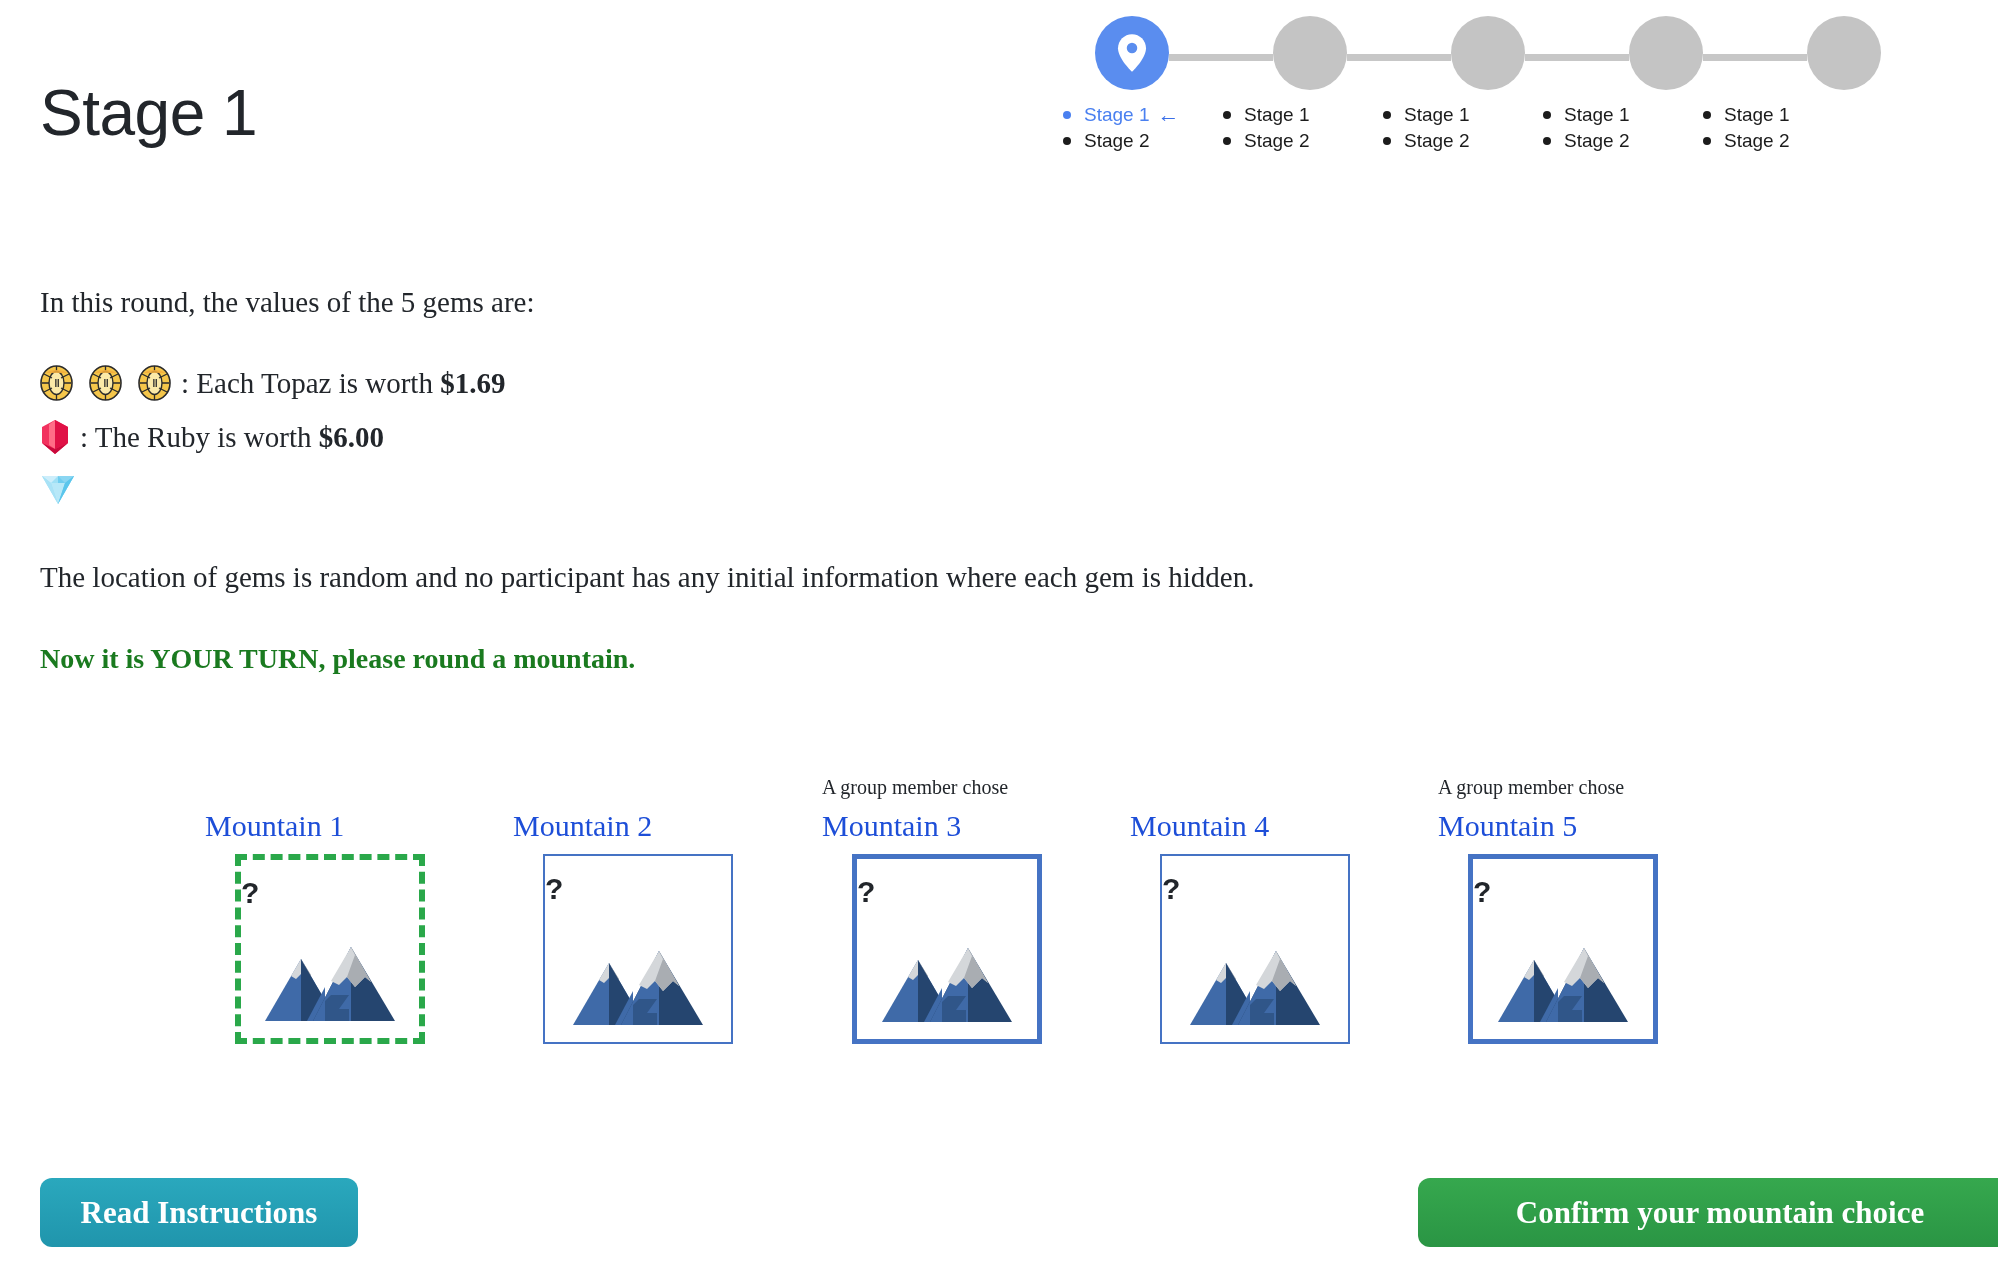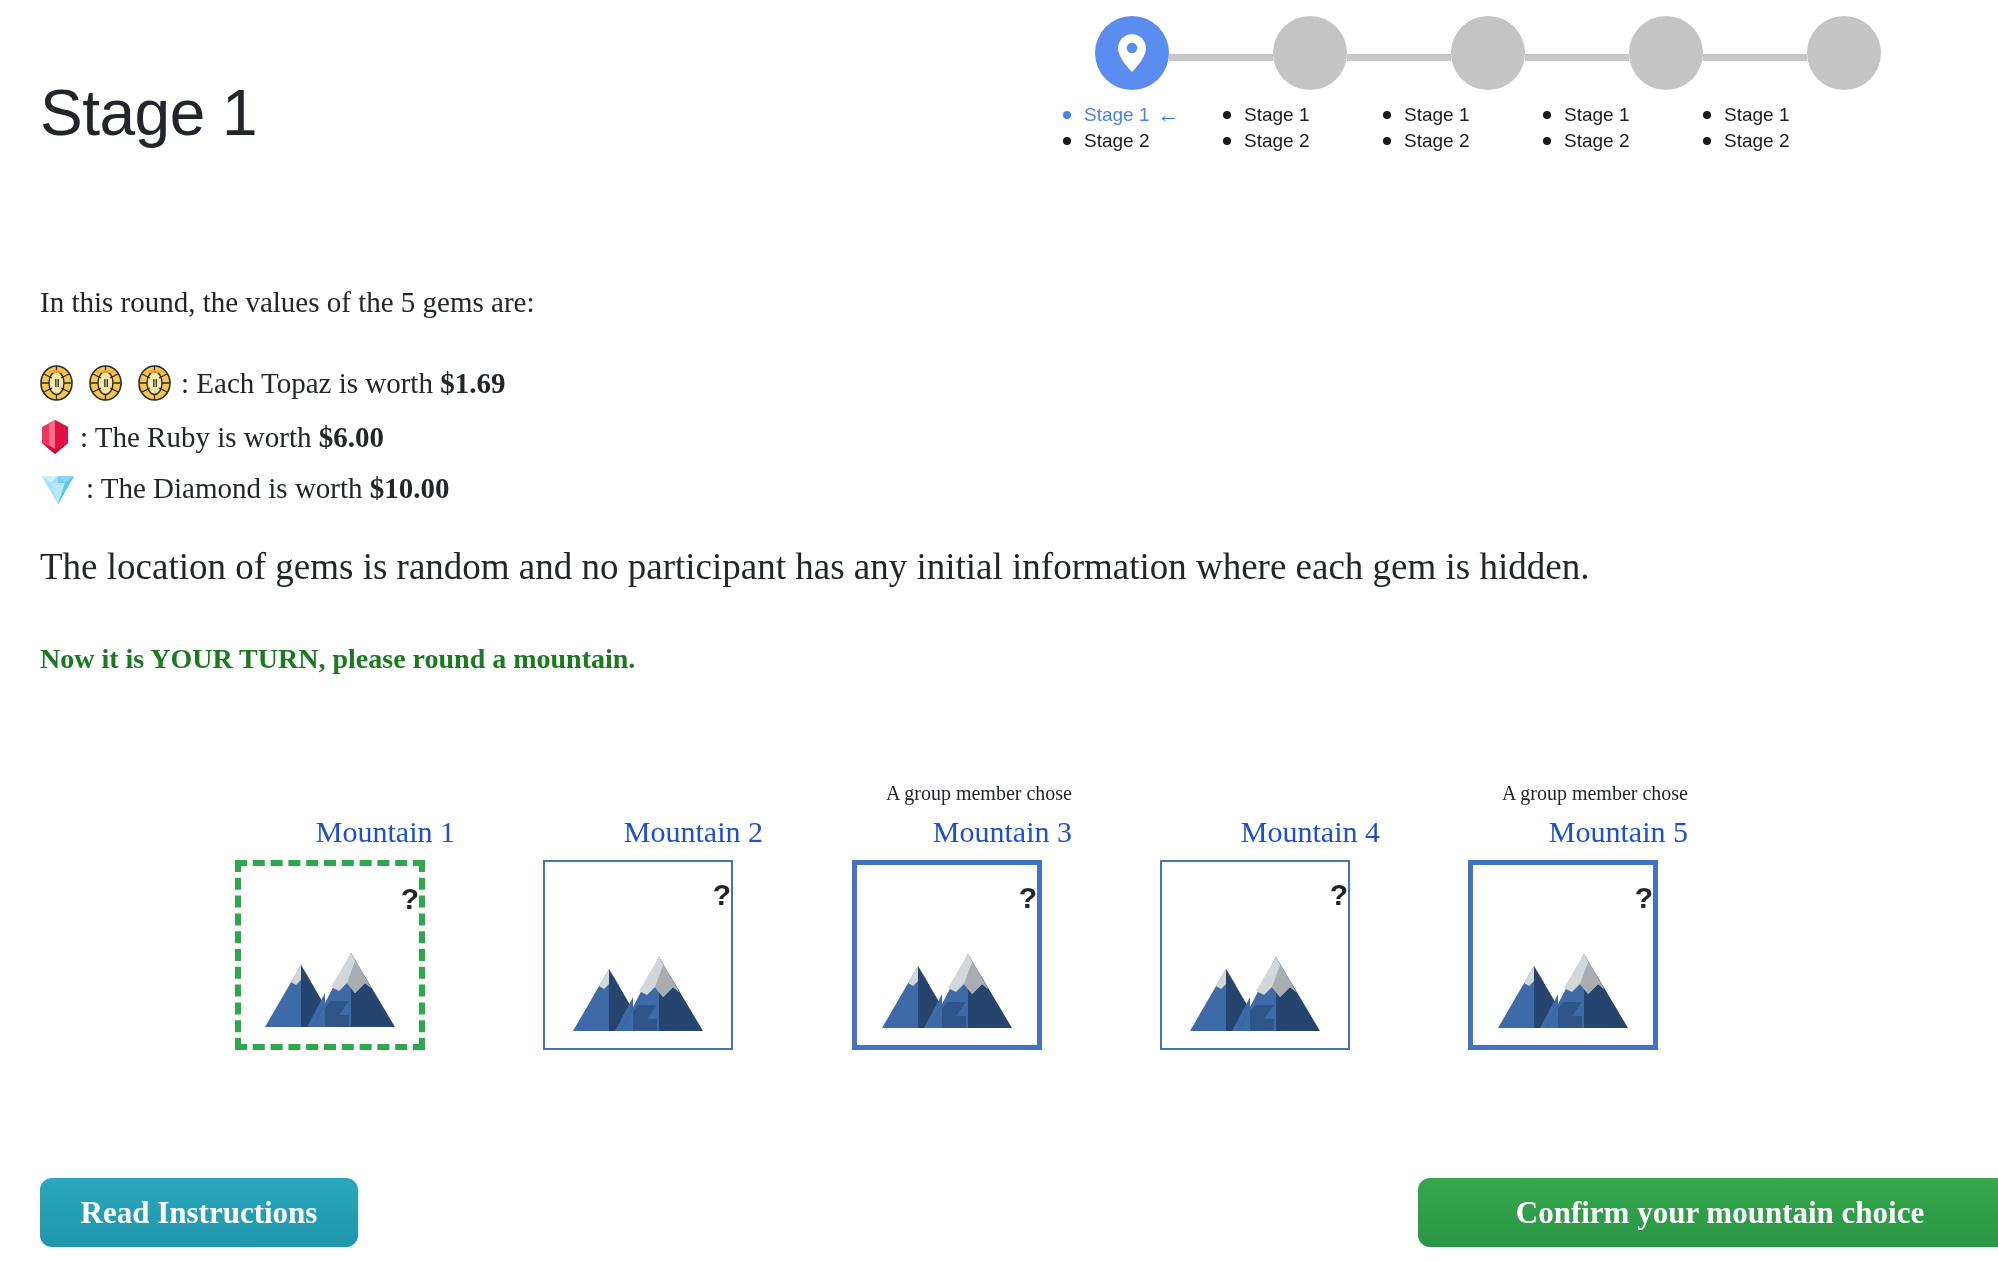--- a/index.html
+++ b/index.html
@@ -136,22 +136,22 @@
 
   .gem-icons { display: flex; align-items: center; }
   .gem-icons svg { display: block; }
   .gem-gap { width: 16px; }
   .gem-text { margin-left: 10px; }
   .gem-text b { font-weight: 700; }
 
   #random-line {
     position: absolute;
     left: 40px;
-    top: 548px;
-    font-size: 37px;
+    top: 563px;
+    font-size: 29px;
     line-height: 1;
   }
   #your-turn-line {
     position: absolute;
     left: 40px;
     top: 645px;
     font-size: 28px;
     font-weight: 700;
     line-height: 1;
     color: #1a7a1f;
@@ -160,23 +160,23 @@
   
   #mountains {
     position: absolute;
     left: 0;
     top: 770px;
     width: 1998px;
     height: 290px;
   }
   .mtn-col {
     position: absolute;
-    top: 12px;
+    top: 6px;
     width: 250px;
-    text-align: right;
+    text-align: left;
   }
   .mtn-chosen-note {
     font-size: 20px;
     line-height: 22px;
     height: 24px;
     color: #22262b;
     white-space: nowrap;
   }
   .mtn-chosen-note.empty { visibility: hidden; }
   .mtn-title {
@@ -391,21 +391,20 @@
     <svg width="36" height="34" viewBox="0 0 36 34">
       <path d="M2 5 L34 5 L18 33 Z" fill="#9fe0f5"></path>
       <path d="M18 5 L34 5 L18 33 Z" fill="#6fcdef"></path>
       <path d="M2 5 L11 12 L18 5 Z" fill="#cdeefb"></path>
       <path d="M34 5 L25 12 L18 5 Z" fill="#8ad6f2"></path>
       <path d="M11 12 L25 12 L18 33 Z" fill="#b7e8f8"></path>
       <path d="M2 5 L11 12 L18 33 Z" fill="#a8e2f6"></path>
       <path d="M25 12 L34 5 L18 33 Z" fill="#5bc6ec"></path>
     </svg>
   </span>
-  <span class="gem-text"><span>: The Diamond is worth </span><b>$10.00</b></span>
 </div>
 
 <div id="random-line">The location of gems is random and no participant has any initial information where each gem is hidden.</div>
 <div id="your-turn-line">Now it is YOUR TURN, please round a mountain.</div>
 
 <div id="mountains">
 
   <div class="mtn-col" style="left:205px;">
     <div class="mtn-chosen-note empty"></div>
     <div class="mtn-title">Mountain 1</div>

